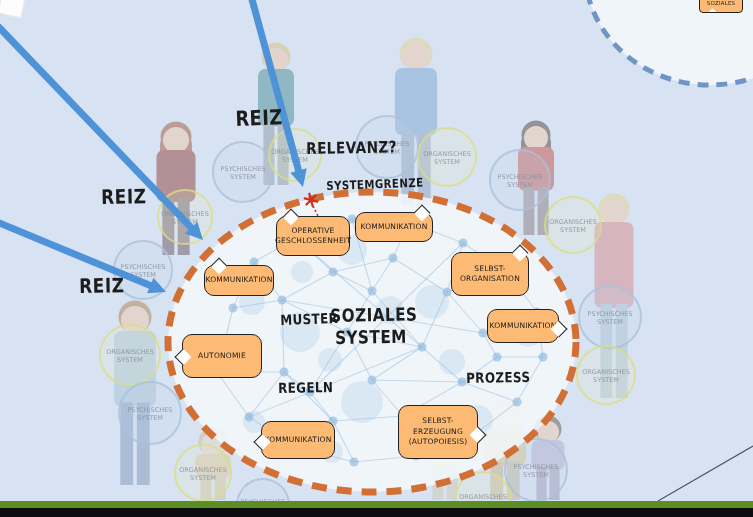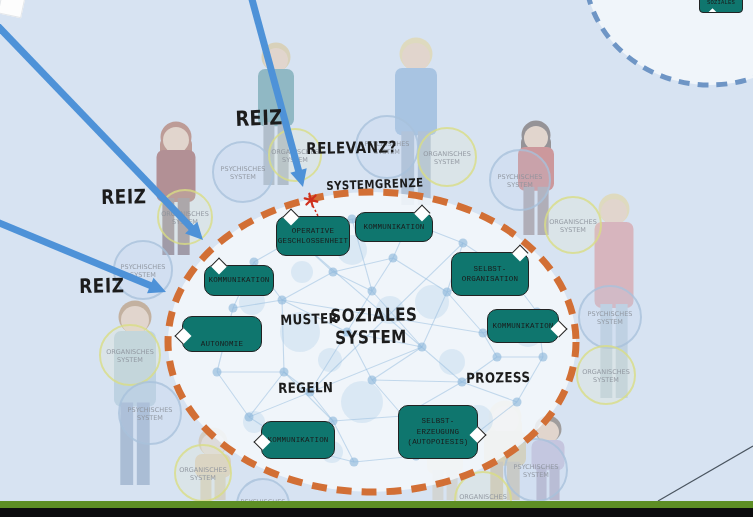--- a/index.html
+++ b/index.html
@@ -1,24 +1,24 @@
 <!DOCTYPE html>
 <html><head>
 <meta charset="utf-8">
 <style>
   html,body{margin:0;padding:0;background:#222;}
   #stage{position:relative;width:753px;height:517px;overflow:hidden;
          background:#d7e3f2;font-family:"DejaVu Sans",sans-serif;}
   #scene{position:absolute;left:0;top:0;}
   .hand{position:absolute;color:#1c1c1c;font-weight:700;letter-spacing:.5px;
         white-space:pre-line;transform-origin:left top;line-height:1.2;}
-  .bubble{position:absolute;background:#0f766e;border:1.6px solid #222;border-radius:10px;
+  .bubble{position:absolute;background:#fdba74;border:1.6px solid #222;border-radius:10px;
           display:flex;align-items:center;justify-content:center;text-align:center;
           font-size:7.5px;font-weight:500;letter-spacing:.2px;white-space:pre-line;
-          line-height:1.4;color:#1a1a1a;box-sizing:border-box;padding:2px 3px;font-family:Liberation Mono, monospace;}
+          line-height:1.4;color:#1a1a1a;box-sizing:border-box;padding:2px 3px;}
   .bubble.tiny{font-size:5.5px;border-radius:4px;border-width:1.2px;line-height:1.1;overflow:hidden;}
   .tail{position:absolute;width:11px;height:11px;background:#fff;transform:rotate(45deg);}
   .tail.up{top:-6.5px;border-top:1.6px solid #222;border-left:1.6px solid #222;}
   .tail.left{left:-6.5px;border-left:1.6px solid #222;border-bottom:1.6px solid #222;}
   .tail.right{right:-6.5px;border-top:1.6px solid #222;border-right:1.6px solid #222;}
   .tail.down{bottom:-6.5px;border-right:1.2px solid #222;border-bottom:1.2px solid #222;width:8px;height:8px;}
   #green-bar{position:absolute;left:0;width:753px;background:#5d8e25;}
   #black-bar{position:absolute;left:0;width:753px;background:#0c0c0e;}
   #corner-fragment{position:absolute;left:0;top:-10px;width:22px;height:24px;background:#fdfdfd;
                    transform:rotate(12deg);border:1px solid #e4e7ea;}
@@ -327,21 +327,21 @@
 SYSTEM</div>
       <div class="hand" style="left: 278px; top: 380px; font-size: 14px; transform: rotate(-1deg) scaleX(0.85);">REGELN</div>
       <div class="hand" style="left: 466px; top: 370px; font-size: 14px; transform: rotate(-1deg) scaleX(0.85);">PROZESS</div>
       <div class="bubble" style="left: 276px; top: 216px; width: 74px; height: 40px;"><span>OPERATIVE
 GESCHLOSSENHEIT</span><div class="tail up" style="left: 8px;"></div></div>
       <div class="bubble" style="left: 355px; top: 212px; width: 78px; height: 30px;"><span>KOMMUNIKATION</span><div class="tail up" style="left: 60px;"></div></div>
       <div class="bubble" style="left: 204px; top: 265px; width: 70px; height: 31px;"><span>KOMMUNIKATION</span><div class="tail up" style="left: 8px;"></div></div>
       <div class="bubble" style="left: 451px; top: 252px; width: 78px; height: 44px;"><span>SELBST-
 ORGANISATION</span><div class="tail up" style="left: 62px;"></div></div>
       <div class="bubble" style="left: 487px; top: 309px; width: 72px; height: 34px;"><span>KOMMUNIKATION</span><div class="tail right" style="top: 40%;"></div></div>
-      <div class="bubble" style="left: 182px; top: 316px; width: 80px; height: 36px; align-items: flex-end;"><span>AUTONOMIE</span><div class="tail left" style="top: 38%;"></div></div>
+      <div class="bubble" style="left: 182px; top: 334px; width: 80px; height: 44px;"><span>AUTONOMIE</span><div class="tail left" style="top: 38%;"></div></div>
       <div class="bubble" style="left: 261px; top: 421px; width: 74px; height: 38px;"><span>KOMMUNIKATION</span><div class="tail left" style="top: 40%;"></div></div>
       <div class="bubble" style="left: 398px; top: 405px; width: 80px; height: 54px;"><span>SELBST-
 ERZEUGUNG
 (AUTOPOIESIS)</span><div class="tail right" style="top: 45%;"></div></div>
       <div class="bubble tiny" style="left: 699px; top: -7px; width: 44px; height: 20px;"><span>SOZIALES</span><div class="tail down" style="left: 8px;"></div></div>
     </div>
   <div id="corner-fragment"></div>
   <div id="green-bar" style="top: 501px; height: 7px; background: rgb(93, 142, 37);"></div>
   <div id="black-bar" style="top: 508px; height: 9px; background: rgb(12, 12, 14);"></div>
 </div>

